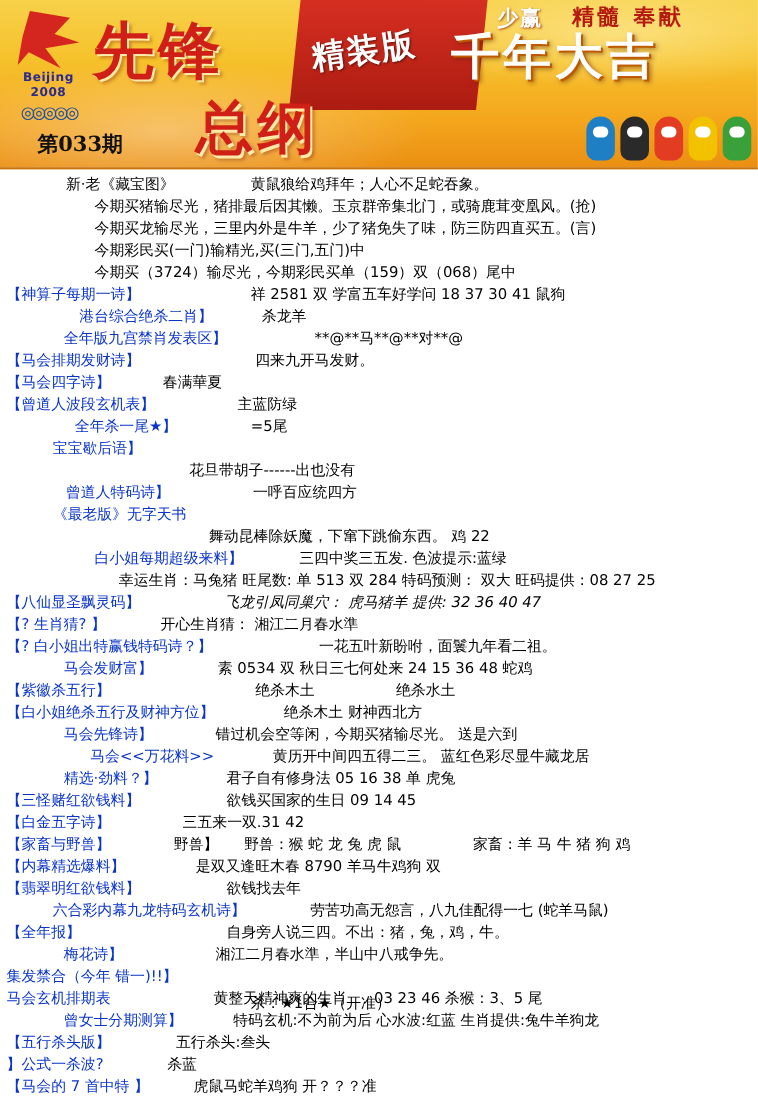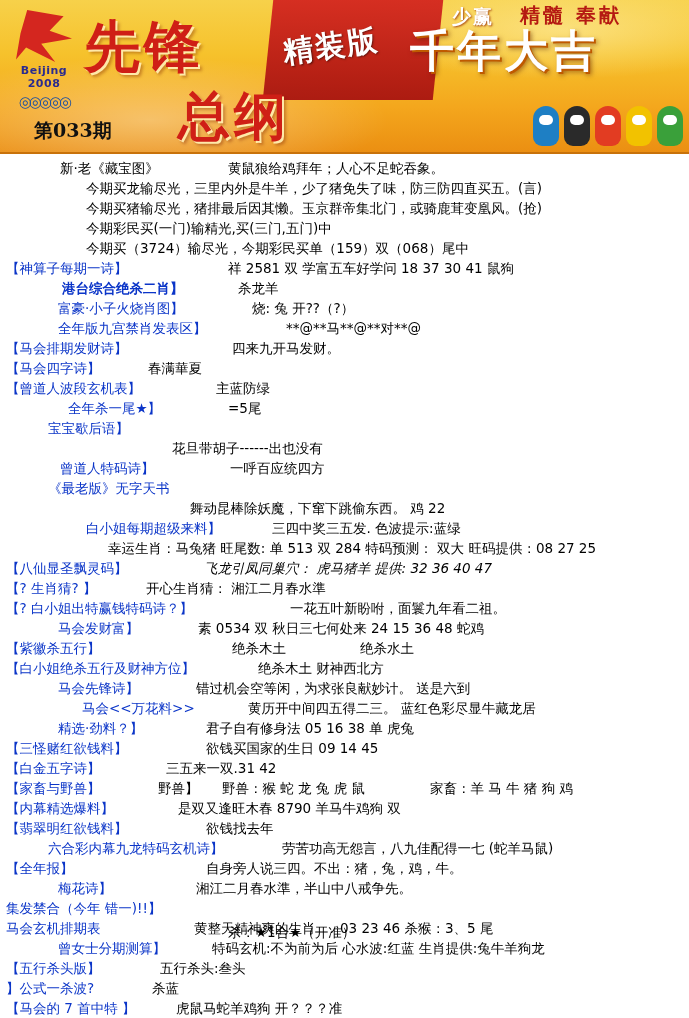--- a/index.html
+++ b/index.html
@@ -216,42 +216,38 @@
 
     <div class="issue-box">第033期</div>
   </div>
 
   <div class="content" id="content">
       <div class="line">
         <span class="seg black" style="left: 60px;">新·老《藏宝图》</span>
         <span class="seg black" style="left: 228px;">黄鼠狼给鸡拜年；人心不足蛇吞象。</span>
       </div>
       <div class="line">
+        <span class="seg black" style="left: 86px;">今期买猪输尽光，猪排最后因其懒。玉京群帝集北门，或骑鹿茸变凰风。(抢)</span>
+      </div>
+      <div class="line">
         <span class="seg black" style="left: 86px;">今期买龙输尽光，三里内外是牛羊，少了猪免失了味，防三防四直买五。(言)</span>
-      </div>
-      <div class="line">
-        <span class="seg black" style="left: 86px;">今期买猪输尽光，猪排最后因其懒。玉京群帝集北门，或骑鹿茸变凰风。(抢)</span>
       </div>
       <div class="line">
         <span class="seg black" style="left: 86px;">今期彩民买(一门)输精光,买(三门,五门)中</span>
       </div>
       <div class="line">
         <span class="seg black" style="left: 86px;">今期买（3724）输尽光，今期彩民买单（159）双（068）尾中</span>
       </div>
       <div class="line">
         <span class="seg blue" style="left: 6px;">【神算子每期一诗】</span>
         <span class="seg black" style="left: 228px;">祥  2581 双  学富五车好学问  18 37 30 41  鼠狗</span>
       </div>
       <div class="line">
-        <span class="seg blue" style="left: 62px; font-weight: bold;">港台综合绝杀二肖】</span>
+        <span class="seg blue" style="left: 72px;">港台综合绝杀二肖】</span>
         <span class="seg black" style="left: 238px;">杀龙羊</span>
-      </div>
-      <div class="line">
-        <span class="seg blue" style="left: 58px;">富豪·小子火烧肖图】</span>
-        <span class="seg black" style="left: 252px;">烧: 兔 开??（?）</span>
       </div>
       <div class="line">
         <span class="seg blue" style="left: 58px;">全年版九宫禁肖发表区】</span>
         <span class="seg black" style="left: 286px;">**@**马**@**对**@</span>
       </div>
       <div class="line">
         <span class="seg blue" style="left: 6px;">【马会排期发财诗】</span>
         <span class="seg black" style="left: 232px;">四来九开马发财。</span>
       </div>
       <div class="line">
@@ -309,21 +305,21 @@
         <span class="seg blue" style="left: 6px;">【紫徽杀五行】</span>
         <span class="seg black" style="left: 232px;">绝杀木土</span>
         <span class="seg black" style="left: 360px;">绝杀水土</span>
       </div>
       <div class="line">
         <span class="seg blue" style="left: 6px;">【白小姐绝杀五行及财神方位】</span>
         <span class="seg black" style="left: 258px;">绝杀木土  财神西北方</span>
       </div>
       <div class="line">
         <span class="seg blue" style="left: 58px;">马会先锋诗】</span>
-        <span class="seg black" style="left: 196px;">错过机会空等闲，为求张良献妙计。  送是六到</span>
+        <span class="seg black" style="left: 196px;">错过机会空等闲，今期买猪输尽光。  送是六到</span>
       </div>
       <div class="line">
         <span class="seg blue" style="left: 82px;">马会&lt;&lt;万花料&gt;&gt;</span>
         <span class="seg black" style="left: 248px;">黄历开中间四五得二三。  蓝红色彩尽显牛藏龙居</span>
       </div>
       <div class="line">
         <span class="seg blue" style="left: 58px;">精选·劲料？】</span>
         <span class="seg black" style="left: 206px;">君子自有修身法 05 16 38 单  虎兔</span>
       </div>
       <div class="line">

